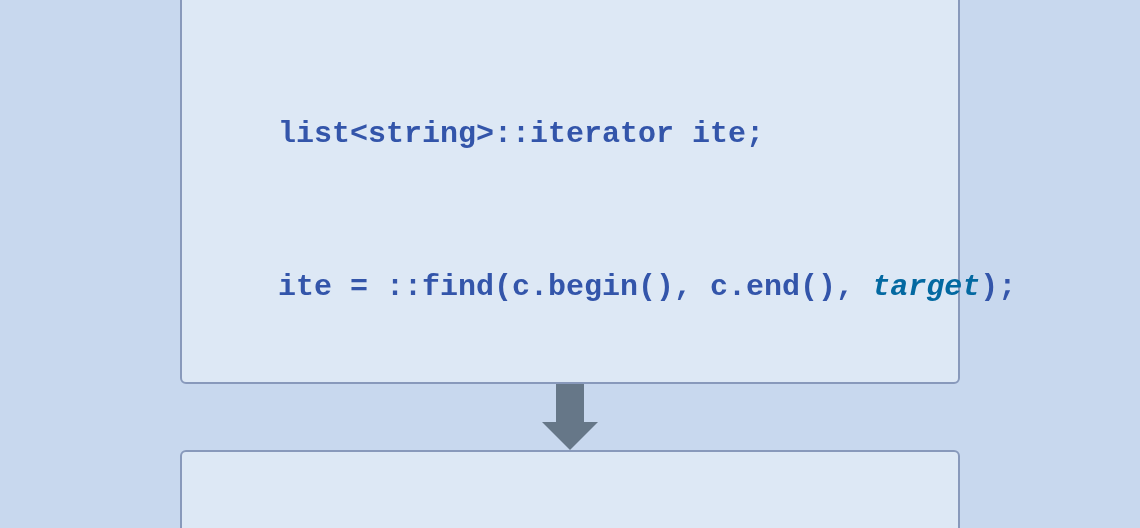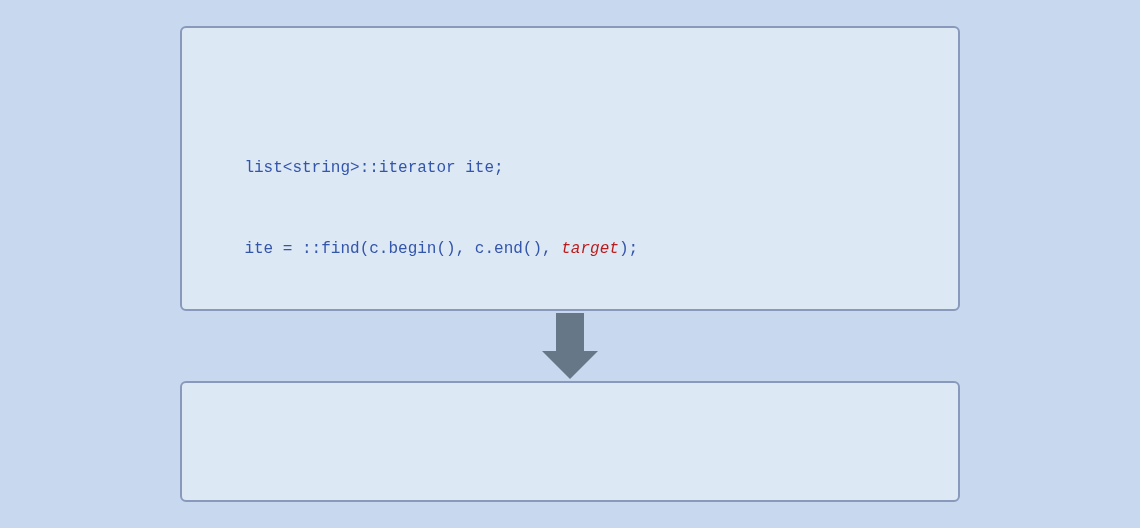--- a/index.html
+++ b/index.html
@@ -23,22 +23,22 @@
     .code-box {
       background: #dde8f5;
       border: 2px solid #8899bb;
       border-radius: 6px;
       padding: 18px 24px;
       width: 780px;
       line-height: 1.7;
     }
 
     .code-line {
-      font-size: 16px;
-      font-weight: normal;
+      font-size: 30px;
+      font-weight: bold;
       white-space: pre;
     }
 
     .arrow-container {
       display: flex;
       justify-content: center;
       align-items: center;
       height: 70px;
     }
 
@@ -59,21 +59,21 @@
     }
 
     .arrow-wrapper {
       display: flex;
       flex-direction: column;
       align-items: center;
     }
 
     
     .kw { color: #3355aa; }     
-    .param { color: #b91c1c; font-style: italic; }   
+    .param { color: #0369a1; font-style: italic; }   
   </style>
 </head>
 <body>
 
 <div class="code-box">
 
   <div class="code-line">
     
   </div>
   <div class="code-line">

